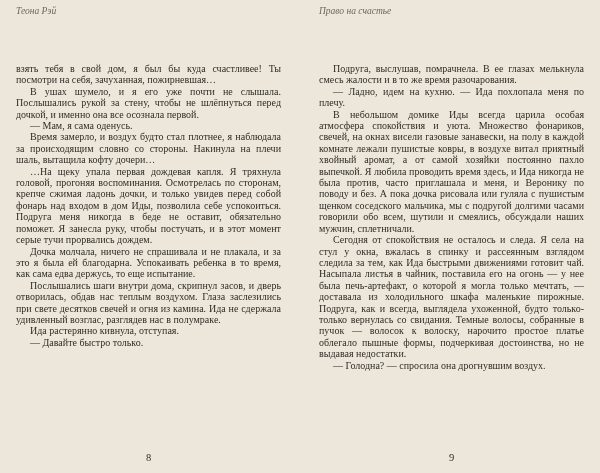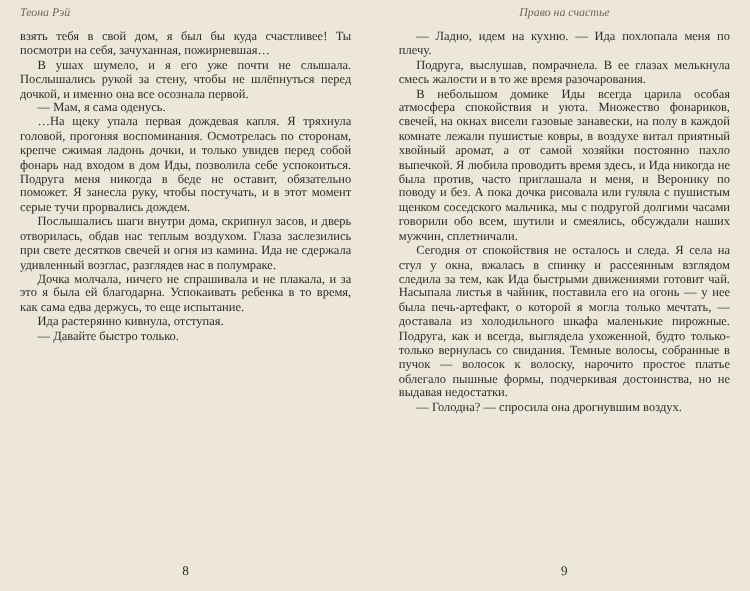--- a/index.html
+++ b/index.html
@@ -31,28 +31,29 @@
   .page.right { padding-left: 19px; }
   .running-head {
     font-style: italic;
     font-size: 9.5px;
     line-height: 12px;
     color: #6e675c;
     margin-bottom: 7px;
     white-space: nowrap;
   }
   .page.left  .running-head { text-align: left; }
-  .page.right .running-head { text-align: center; }
+  .page.right .running-head { text-align: left; }
   .page-text {
     flex: 1 1 auto;
     font-size: 10px;
     line-height: 11.4px;
     color: #2f2c26;
     text-align: justify;
     overflow: hidden;
+    margin-top: 39px;
   }
   p.para {
     margin: 0;
     text-indent: 14px;
   }
   p.para.no-indent {
     text-indent: 0;
   }
   .page-number {
     flex: 0 0 auto;
@@ -67,34 +68,35 @@
 <body>
 
 <div class="spread">
 
   <div class="page left">
     <div class="running-head">Теона Рэй</div>
     <div class="page-text">
         <p class="para no-indent">взять тебя в свой дом, я был бы куда счастливее! Ты посмотри на себя, зачуханная, пожирневшая…</p>
         <p class="para">В ушах шумело, и я его уже почти не слышала. Послышались рукой за стену, чтобы не шлёпнуться перед дочкой, и именно она все осознала первой.</p>
         <p class="para">— Мам, я сама оденусь.</p>
+        <p class="para">Время замерло, и воздух будто стал плотнее, я наблюдала за происходящим словно со стороны. Накинула на плечи шаль, вытащила кофту дочери…</p>
         <p class="para">…На щеку упала первая дождевая капля. Я тряхнула головой, прогоняя воспоминания. Осмотрелась по сторонам, крепче сжимая ладонь дочки, и только увидев перед собой фонарь над входом в дом Иды, позволила себе успокоиться. Подруга меня никогда в беде не оставит, обязательно поможет. Я занесла руку, чтобы постучать, и в этот момент серые тучи прорвались дождем.</p>
+        <p class="para">Дочка молчала, ничего не спрашивала и не плакала, и за это я была ей благодарна. Успокаивать ребенка в то время, как сама едва держусь, то еще испытание.</p>
         <p class="para">Послышались шаги внутри дома, скрипнул засов, и дверь отворилась, обдав нас теплым воздухом. Глаза заслезились при свете десятков свечей и огня из камина. Ида не сдержала удивленный возглас, разглядев нас в полумраке.</p>
-        <p class="para">Дочка молчала, ничего не спрашивала и не плакала, и за это я была ей благодарна. Успокаивать ребенка в то время, как сама едва держусь, то еще испытание.</p>
         <p class="para">Ида растерянно кивнула, отступая.</p>
         <p class="para">— Давайте быстро только.</p>
       </div>
     <div class="page-number">8</div>
   </div>
 
   <div class="page right">
     <div class="running-head">Право на счастье</div>
     <div class="page-text">
+        <p class="para">Подруга, выслушав, помрачнела. В ее глазах мелькнула смесь жалости и в то же время разочарования.</p>
         <p class="para">— Ладно, идем на кухню. — Ида похлопала меня по плечу.</p>
-        <p class="para">Подруга, выслушав, помрачнела. В ее глазах мелькнула смесь жалости и в то же время разочарования.</p>
         <p class="para">В небольшом домике Иды всегда царила особая атмосфера спокойствия и уюта. Множество фонариков, свечей, на окнах висели газовые занавески, на полу в каждой комнате лежали пушистые ковры, в воздухе витал приятный хвойный аромат, а от самой хозяйки постоянно пахло выпечкой. Я любила проводить время здесь, и Ида никогда не была против, часто приглашала и меня, и Веронику по поводу и без. А пока дочка рисовала или гуляла с пушистым щенком соседского мальчика, мы с подругой долгими часами говорили обо всем, шутили и смеялись, обсуждали наших мужчин, сплетничали.</p>
         <p class="para">Сегодня от спокойствия не осталось и следа. Я села на стул у окна, вжалась в спинку и рассеянным взглядом следила за тем, как Ида быстрыми движениями готовит чай. Насыпала листья в чайник, поставила его на огонь — у нее была печь-артефакт, о которой я могла только мечтать, — доставала из холодильного шкафа маленькие пирожные. Подруга, как и всегда, выглядела ухоженной, будто только-только вернулась со свидания. Темные волосы, собранные в пучок — волосок к волоску, нарочито простое платье облегало пышные формы, подчеркивая достоинства, но не выдавая недостатки.</p>
         <p class="para">— Голодна? — спросила она дрогнувшим воздух.</p>
       </div>
     <div class="page-number">9</div>
   </div>
 
 </div>
 
 </body></html>

